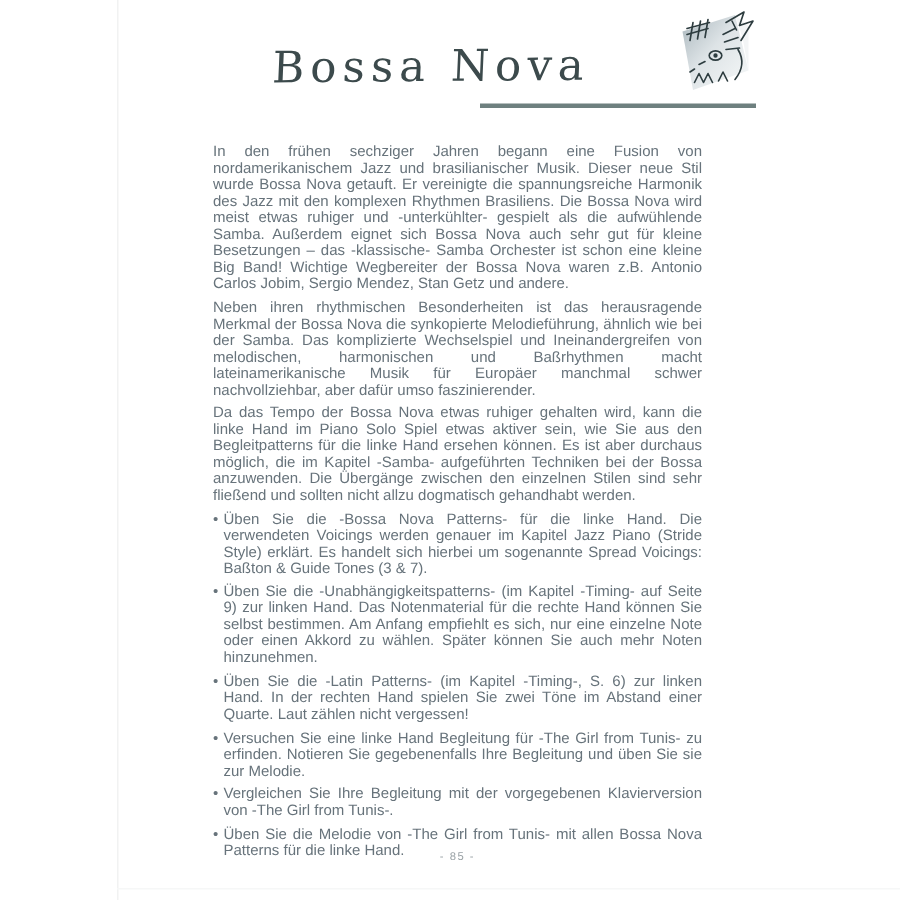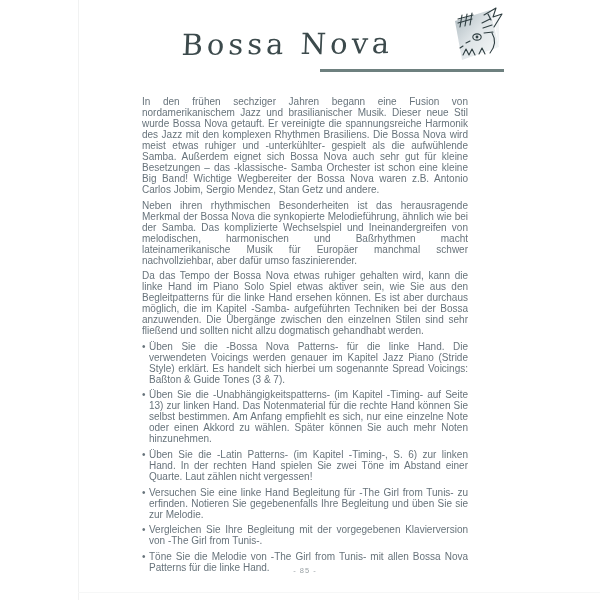--- a/index.html
+++ b/index.html
@@ -146,36 +146,36 @@
         <div class="body-par">Neben ihren rhythmischen Besonderheiten ist das herausragende Merkmal der Bossa Nova die synkopierte Melodieführung, ähnlich wie bei der Samba. Das komplizierte Wechselspiel und Ineinandergreifen von melodischen, harmonischen und Baßrhythmen macht lateinamerikanische Musik für Europäer manchmal schwer nachvollziehbar, aber dafür umso faszinierender.</div>
         <div class="body-par">Da das Tempo der Bossa Nova etwas ruhiger gehalten wird, kann die linke Hand im Piano Solo Spiel etwas aktiver sein, wie Sie aus den Begleitpatterns für die linke Hand ersehen können. Es ist aber durchaus möglich, die im Kapitel -Samba- aufgeführten Techniken bei der Bossa anzuwenden. Die Übergänge zwischen den einzelnen Stilen sind sehr fließend und sollten nicht allzu dogmatisch gehandhabt werden.</div>
       </div>
     <div>
         <div class="bullet-item">
           <span class="bullet-marker">•</span>
           <span class="bullet-text">Üben Sie die -Bossa Nova Patterns- für die linke Hand. Die verwendeten Voicings werden genauer im Kapitel Jazz Piano (Stride Style) erklärt. Es handelt sich hierbei um sogenannte Spread Voicings: Baßton &amp; Guide Tones (3 &amp; 7).</span>
         </div>
         <div class="bullet-item">
           <span class="bullet-marker">•</span>
-          <span class="bullet-text">Üben Sie die -Unabhängigkeitspatterns- (im Kapitel -Timing- auf Seite 13) zur linken Hand. Das Notenmaterial für die rechte Hand können Sie selbst bestimmen. Am Anfang empfiehlt es sich, nur eine einzelne Note oder einen Akkord zu wählen. Später können Sie auch mehr Noten hinzunehmen.</span>
+          <span class="bullet-text">Üben Sie die -Unabhängigkeitspatterns- (im Kapitel -Timing- auf Seite 9) zur linken Hand. Das Notenmaterial für die rechte Hand können Sie selbst bestimmen. Am Anfang empfiehlt es sich, nur eine einzelne Note oder einen Akkord zu wählen. Später können Sie auch mehr Noten hinzunehmen.</span>
         </div>
         <div class="bullet-item">
           <span class="bullet-marker">•</span>
           <span class="bullet-text">Üben Sie die -Latin Patterns- (im Kapitel -Timing-, S. 6) zur linken Hand. In der rechten Hand spielen Sie zwei Töne im Abstand einer Quarte. Laut zählen nicht vergessen!</span>
         </div>
         <div class="bullet-item">
           <span class="bullet-marker">•</span>
           <span class="bullet-text">Versuchen Sie eine linke Hand Begleitung für -The Girl from Tunis- zu erfinden. Notieren Sie gegebenenfalls Ihre Begleitung und üben Sie sie zur Melodie.</span>
         </div>
         <div class="bullet-item">
           <span class="bullet-marker">•</span>
           <span class="bullet-text">Vergleichen Sie Ihre Begleitung mit der vorgegebenen Klavierversion von -The Girl from Tunis-.</span>
         </div>
         <div class="bullet-item">
           <span class="bullet-marker">•</span>
-          <span class="bullet-text">Töne Sie die Melodie von -The Girl from Tunis- mit allen Bossa Nova Patterns für die linke Hand.</span>
+          <span class="bullet-text">Üben Sie die Melodie von -The Girl from Tunis- mit allen Bossa Nova Patterns für die linke Hand.</span>
         </div>
       </div>
   </div>
 
   <div class="page-number">- 85 -</div>
 
 </div>
 
 </body></html>

